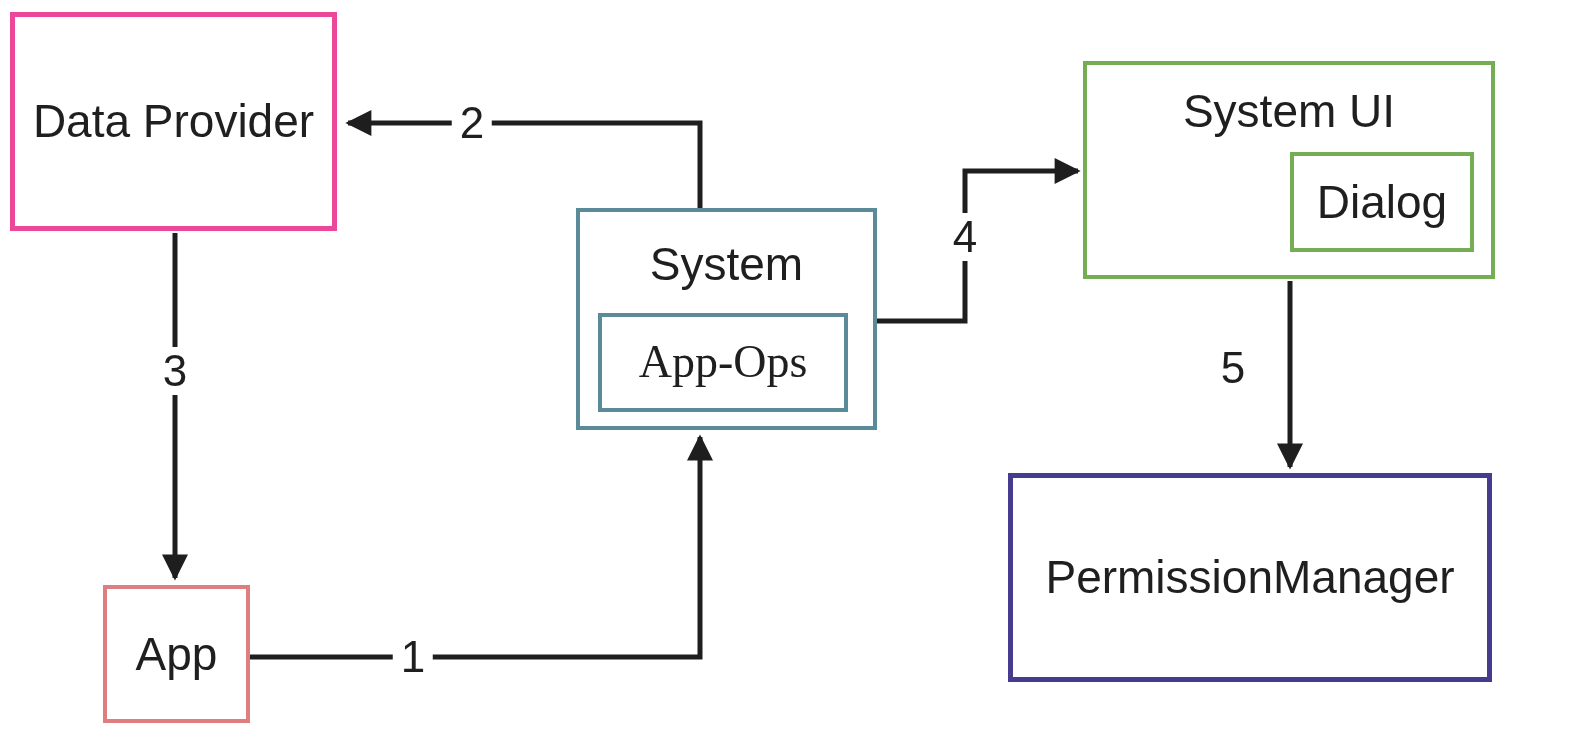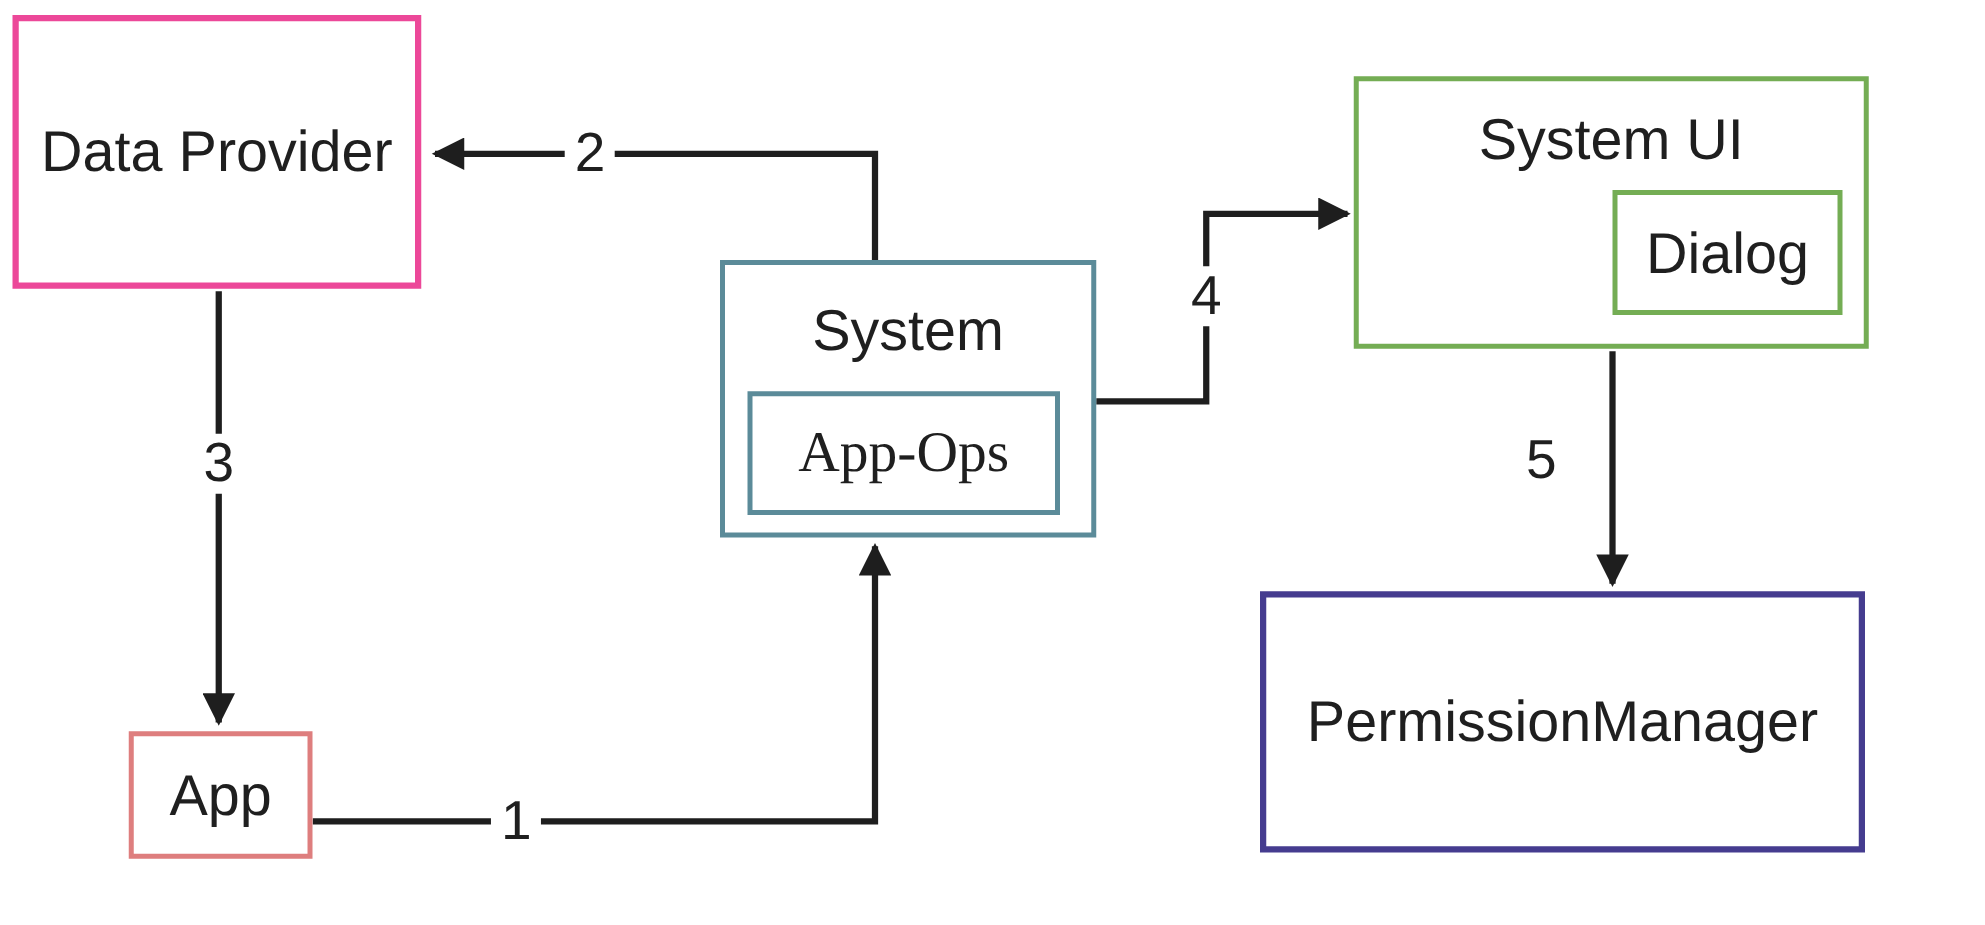--- a/index.html
+++ b/index.html
@@ -43,21 +43,21 @@
     align-items: center;
     justify-content: center;
     font-size: 46px;
   }
   
   .box-data-provider {
     left: 10px; top: 12px; width: 327px; height: 219px;
     border: 5px solid #ec4899;
   }
   .box-app {
-    left: 103px; top: 585px; width: 147px; height: 102px;
+    left: 103px; top: 585px; width: 147px; height: 138px;
     border: 4px solid #de7e7e;
   }
   .box-system {
     left: 548px; top: 208px; width: 301px; height: 222px;
     border: 4px solid #5b8b99;
     margin-left: 28px;
   }
   .box-system .node-label-top { top: 27px; }
   .box-app-ops {
     left: 18px; top: 101px; width: 250px; height: 99px;

